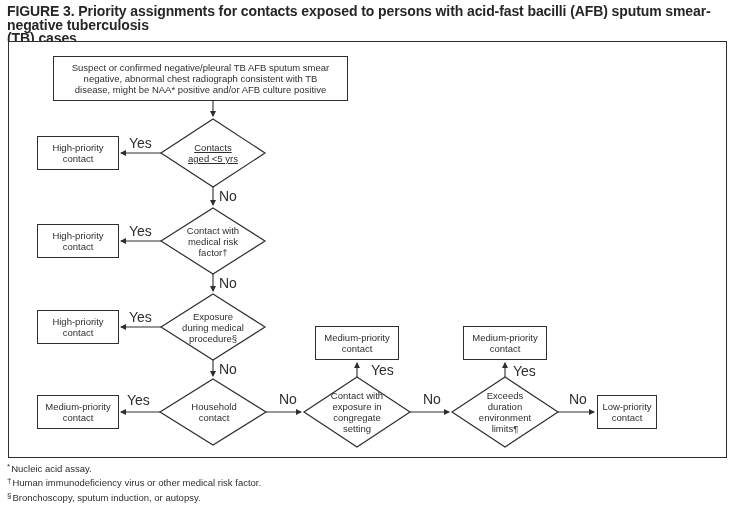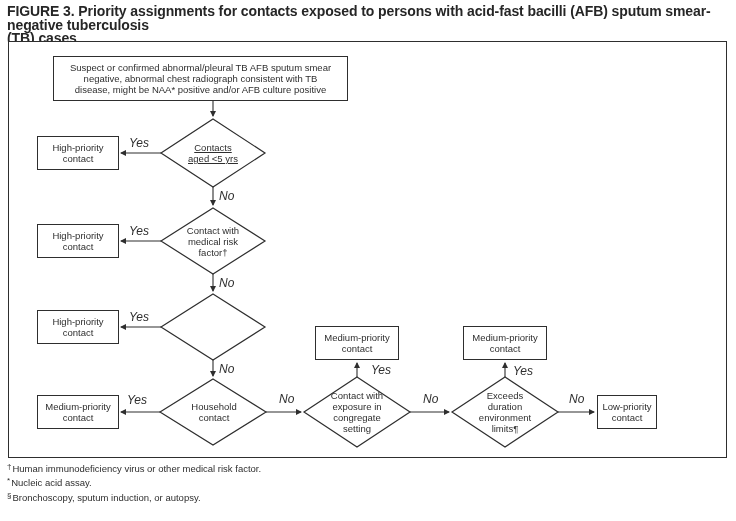--- a/index.html
+++ b/index.html
@@ -46,24 +46,23 @@
     white-space: pre-line;
     color: #2e2e2e;
   }
   .rect-node {
     border: 1.2px solid #2e2e2e;
     box-sizing: border-box;
     background: #ffffff;
   }
   .edge-label {
     position: absolute;
-    font-size: 12px;
+    font-size: 14px;
     line-height: 11px;
     color: #2e2e2e;
-    font-style: italic;
   }
   .footnotes {
     position: absolute;
     left: 7px;
     top: 461px;
     width: 724px;
     font-size: 9.5px;
     line-height: 12.3px;
     color: #2e2e2e;
   }
@@ -110,29 +109,32 @@
         <line x1="204" y1="318" x2="204" y2="334" marker-end="url(#ah)"></line>
         <line x1="151" y1="370" x2="112" y2="370" marker-end="url(#ah)"></line>
         <line x1="257" y1="370" x2="292" y2="370" marker-end="url(#ah)"></line>
         <line x1="348" y1="335" x2="348" y2="321" marker-end="url(#ah)"></line>
         <line x1="401" y1="370" x2="440" y2="370" marker-end="url(#ah)"></line>
         <line x1="496" y1="335" x2="496" y2="321" marker-end="url(#ah)"></line>
         <line x1="549" y1="370" x2="585" y2="370" marker-end="url(#ah)"></line>
       </g>
     </svg>
 
-    <div class="node rect-node" style="left:44px; top:14px; width:295px; height:45px;">Suspect or confirmed abnormal/pleural TB AFB sputum smear
+    <div class="node rect-node" style="left:44px; top:14px; width:295px; height:45px;">Suspect or confirmed negative/pleural TB AFB sputum smear
 negative, abnormal chest radiograph consistent with TB
 disease, might be NAA* positive and/or AFB culture positive</div>
 
     <div class="node" style="left:152px; top:77px;  width:104px; height:68px;text-decoration:underline;">Contacts
 aged &lt;5 yrs</div>
     <div class="node" style="left:152px; top:166px; width:104px; height:66px;">Contact with
 medical risk
 factor†</div>
+    <div class="node" style="left:152px; top:252px; width:104px; height:66px;">Exposure
+during medical
+procedure§</div>
     <div class="node" style="left:152px; top:337px; width:106px; height:66px;">Household
 contact</div>
     <div class="node" style="left:295px; top:335px; width:106px; height:70px;">Contact with
 exposure in
 congregate
 setting</div>
     <div class="node" style="left:443px; top:335px; width:106px; height:70px;">Exceeds
 duration
 environment
 limits¶</div>
@@ -161,18 +163,18 @@
     <div class="edge-label" style="left:118px; top:353px;">Yes</div>
     <div class="edge-label" style="left:270px; top:352px;">No</div>
     <div class="edge-label" style="left:362px; top:323px;">Yes</div>
     <div class="edge-label" style="left:414px; top:352px;">No</div>
     <div class="edge-label" style="left:504px; top:324px;">Yes</div>
     <div class="edge-label" style="left:560px; top:352px;">No</div>
 
   </div>
 
   <div class="footnotes">
+    <div class="fn-line"><span class="fn-marker">*</span><span>Nucleic acid assay.</span></div>
     <div class="fn-line"><span class="fn-marker">†</span><span>Human immunodeficiency virus or other medical risk factor.</span></div>
-    <div class="fn-line"><span class="fn-marker">*</span><span>Nucleic acid assay.</span></div>
     <div class="fn-line"><span class="fn-marker">§</span><span>Bronchoscopy, sputum induction, or autopsy.</span></div>
   </div>
 
 </div>
 
 </body></html>

